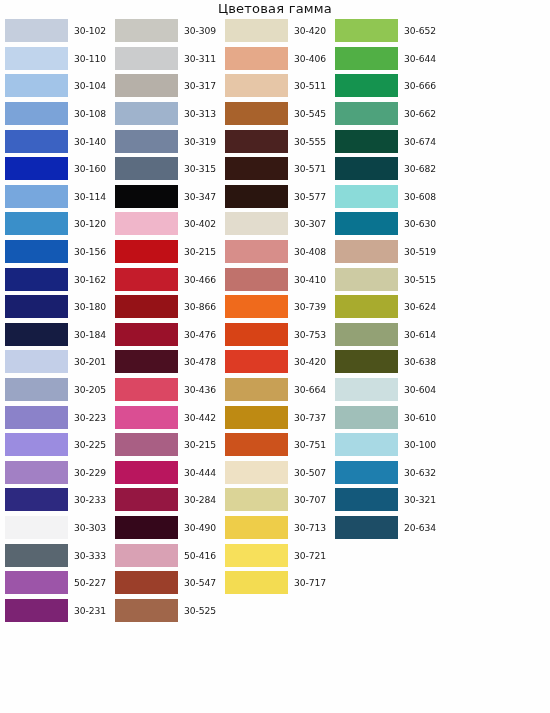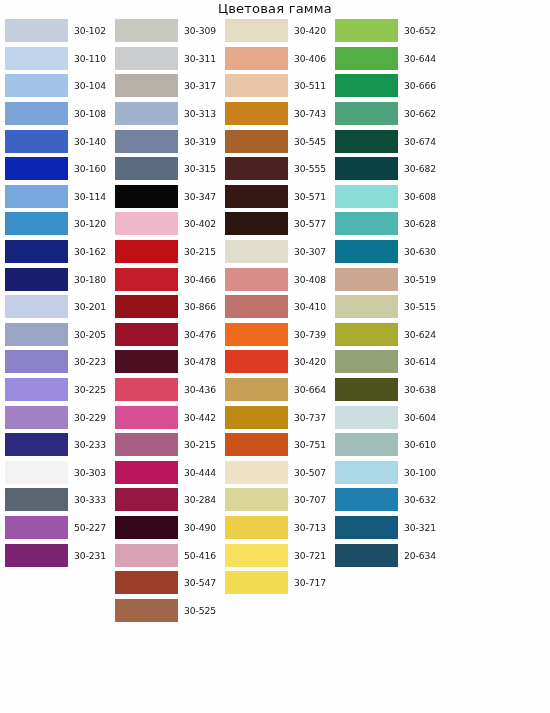--- a/index.html
+++ b/index.html
@@ -102,28 +102,36 @@
         </div>
         <div class="row">
           <div class="swatch" style="background-color: rgb(119, 167, 221);"></div>
           <div class="code">30-114</div>
         </div>
         <div class="row">
           <div class="swatch" style="background-color: rgb(58, 143, 201);"></div>
           <div class="code">30-120</div>
         </div>
         <div class="row">
+          <div class="swatch" style="background-color: rgb(19, 89, 180);"></div>
+          <div class="code">30-156</div>
+        </div>
+        <div class="row">
           <div class="swatch" style="background-color: rgb(23, 36, 127);"></div>
           <div class="code">30-162</div>
         </div>
         <div class="row">
           <div class="swatch" style="background-color: rgb(25, 31, 110);"></div>
           <div class="code">30-180</div>
         </div>
         <div class="row">
+          <div class="swatch" style="background-color: rgb(21, 28, 66);"></div>
+          <div class="code">30-184</div>
+        </div>
+        <div class="row">
           <div class="swatch" style="background-color: rgb(195, 207, 232);"></div>
           <div class="code">30-201</div>
         </div>
         <div class="row">
           <div class="swatch" style="background-color: rgb(154, 165, 196);"></div>
           <div class="code">30-205</div>
         </div>
         <div class="row">
           <div class="swatch" style="background-color: rgb(139, 130, 201);"></div>
           <div class="code">30-223</div>
@@ -254,24 +262,20 @@
         </div>
         <div class="row">
           <div class="swatch" style="background-color: rgb(229, 169, 137);"></div>
           <div class="code">30-406</div>
         </div>
         <div class="row">
           <div class="swatch" style="background-color: rgb(230, 198, 167);"></div>
           <div class="code">30-511</div>
         </div>
         <div class="row">
-          <div class="swatch" style="background-color: rgb(200, 129, 27);"></div>
-          <div class="code">30-743</div>
-        </div>
-        <div class="row">
           <div class="swatch" style="background-color: rgb(168, 98, 44);"></div>
           <div class="code">30-545</div>
         </div>
         <div class="row">
           <div class="swatch" style="background-color: rgb(75, 34, 32);"></div>
           <div class="code">30-555</div>
         </div>
         <div class="row">
           <div class="swatch" style="background-color: rgb(53, 24, 18);"></div>
           <div class="code">30-571</div>
@@ -290,20 +294,24 @@
         </div>
         <div class="row">
           <div class="swatch" style="background-color: rgb(192, 114, 108);"></div>
           <div class="code">30-410</div>
         </div>
         <div class="row">
           <div class="swatch" style="background-color: rgb(239, 106, 28);"></div>
           <div class="code">30-739</div>
         </div>
         <div class="row">
+          <div class="swatch" style="background-color: rgb(215, 67, 22);"></div>
+          <div class="code">30-753</div>
+        </div>
+        <div class="row">
           <div class="swatch" style="background-color: rgb(221, 59, 36);"></div>
           <div class="code">30-420</div>
         </div>
         <div class="row">
           <div class="swatch" style="background-color: rgb(200, 160, 85);"></div>
           <div class="code">30-664</div>
         </div>
         <div class="row">
           <div class="swatch" style="background-color: rgb(190, 138, 19);"></div>
           <div class="code">30-737</div>
@@ -354,24 +362,20 @@
           <div class="swatch" style="background-color: rgb(12, 75, 55);"></div>
           <div class="code">30-674</div>
         </div>
         <div class="row">
           <div class="swatch" style="background-color: rgb(11, 66, 71);"></div>
           <div class="code">30-682</div>
         </div>
         <div class="row">
           <div class="swatch" style="background-color: rgb(139, 219, 217);"></div>
           <div class="code">30-608</div>
-        </div>
-        <div class="row">
-          <div class="swatch" style="background-color: rgb(79, 181, 176);"></div>
-          <div class="code">30-628</div>
         </div>
         <div class="row">
           <div class="swatch" style="background-color: rgb(10, 115, 144);"></div>
           <div class="code">30-630</div>
         </div>
         <div class="row">
           <div class="swatch" style="background-color: rgb(203, 168, 146);"></div>
           <div class="code">30-519</div>
         </div>
         <div class="row">

